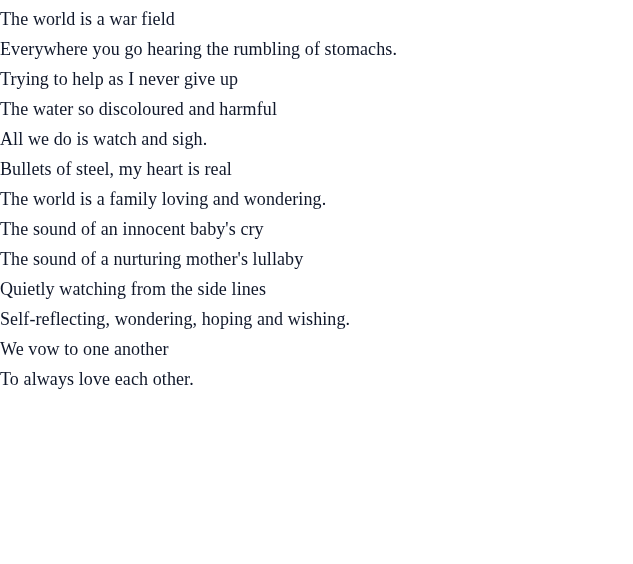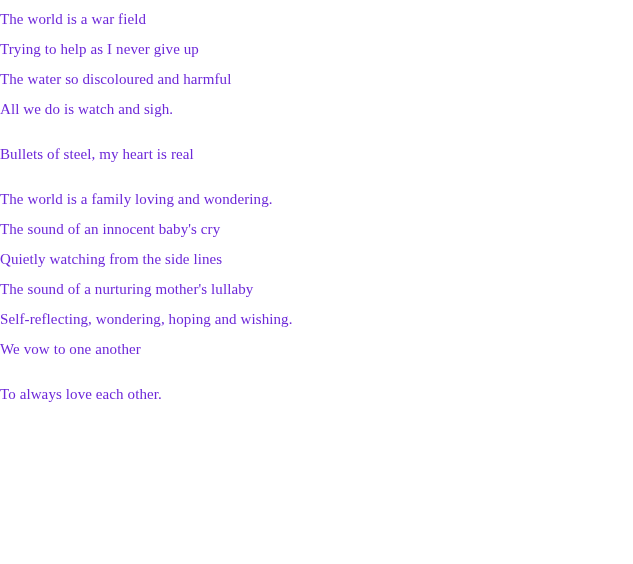--- a/index.html
+++ b/index.html
@@ -13,52 +13,52 @@
     font-family: "Liberation Serif", serif;
   }
   .poem {
     padding: 4px 0 0 0;
   }
   .stanza {
     margin: 0;
     padding: 0;
   }
   .stanza + .stanza {
-    margin-top: 15px;
   }
   .line {
     font-family: "Liberation Serif", serif;
-    font-size: 15px;
+    font-size: 18px;
     line-height: 30px;
-    color: #6d28d9;
+    color: #0f172a;
     letter-spacing: 0.1px;
     white-space: pre-wrap;
   }
 </style>
 </head>
 <body>
 
 <div class="poem">
 
   <div class="stanza">
     <div class="line">The world is a war field</div>
+    <div class="line">Everywhere you go hearing the rumbling of stomachs.</div>
     <div class="line">Trying to help as I never give up</div>
     <div class="line">The water so discoloured and harmful</div>
     <div class="line">All we do is watch and sigh.</div>
   </div>
 
   <div class="stanza">
     <div class="line">Bullets of steel, my heart is real</div>
   </div>
 
   <div class="stanza">
     <div class="line">The world is a family loving and wondering.</div>
     <div class="line">The sound of an innocent baby's cry</div>
+    <div class="line">The sound of a nurturing mother's lullaby</div>
     <div class="line">Quietly watching from the side lines</div>
-    <div class="line">The sound of a nurturing mother's lullaby</div>
     <div class="line">Self-reflecting, wondering, hoping and wishing.</div>
     <div class="line">We vow to one another</div>
   </div>
 
   <div class="stanza">
     <div class="line">To always love each other.</div>
   </div>
 
 </div>
 

